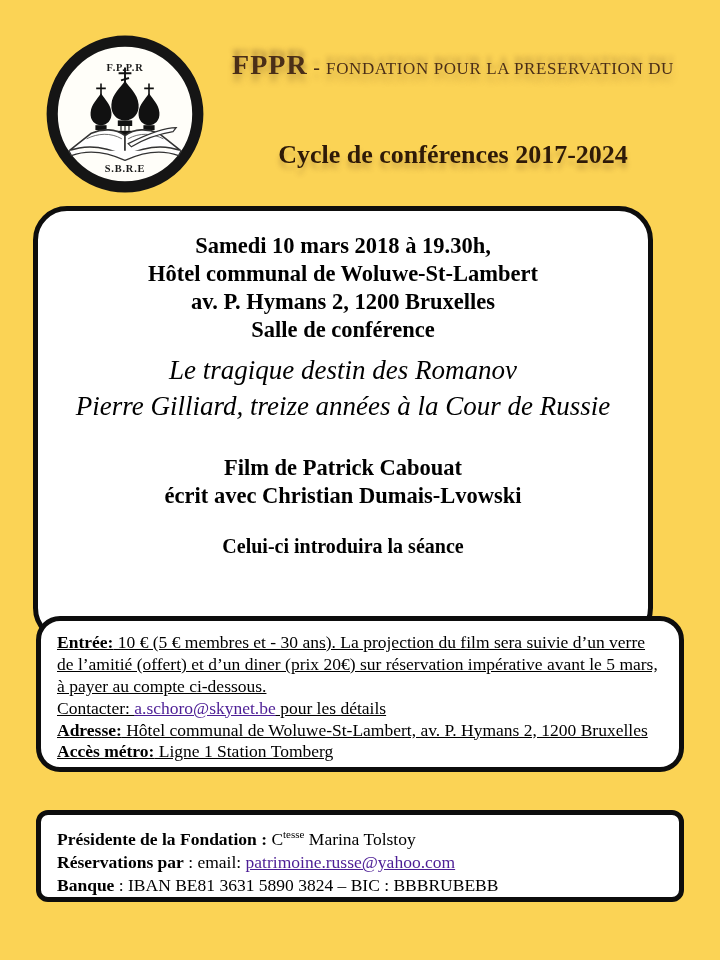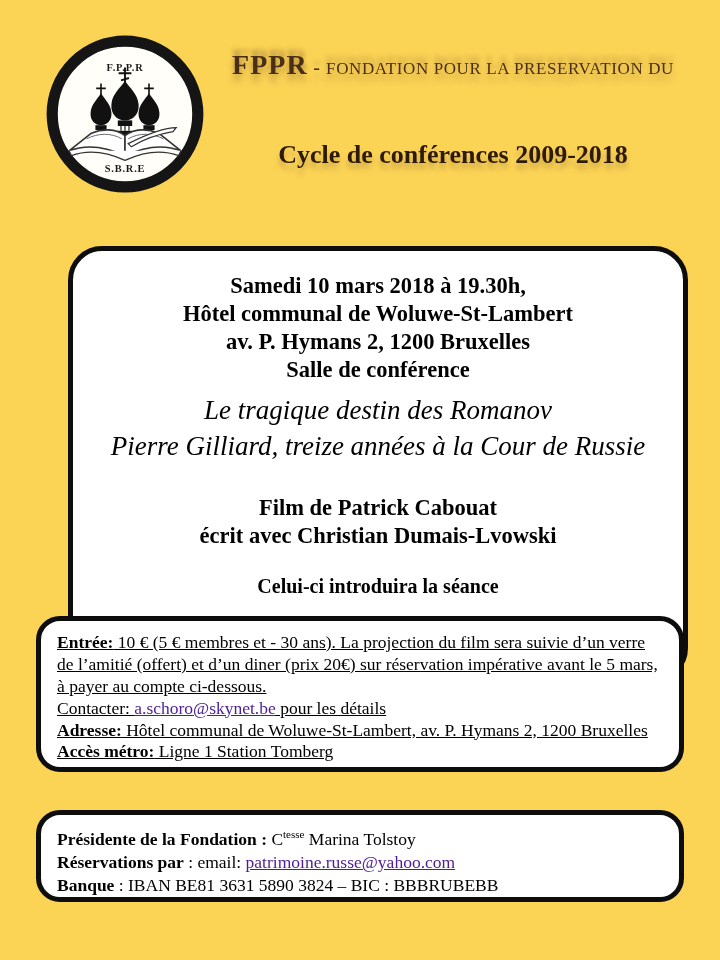--- a/index.html
+++ b/index.html
@@ -25,23 +25,23 @@
   .org-sep{font-size:20px;}
   .org-line2{font-size:17px;letter-spacing:1px;line-height:24px;margin-top:2px;}
   .series-title{
     position:absolute;left:220px;top:140px;width:466px;text-align:center;
     font-size:26px;font-weight:bold;color:#2E1A08;
     text-shadow:0 6px 5px rgba(115,80,35,.30);
   }
 
   
   .card{position:absolute;background:#fff;border:5px solid #0D0D0D;box-sizing:border-box;}
-  .card1{left:68px;top:206px;width:620px;height:436px;border-radius:34px;text-align:center;padding-top:21px;margin-top:40px;}
+  .card1{left:33px;top:206px;width:620px;height:436px;border-radius:34px;text-align:center;padding-top:21px;}
   .card2{left:36px;top:616px;width:648px;height:156px;border-radius:24px;padding:11px 16px 0 16px;font-size:17.5px;line-height:1.25;text-decoration:underline;}
-  .card3{left:36px;top:810px;width:648px;height:92px;border-radius:24px;padding:13px 16px 0 16px;font-size:17.5px;line-height:1.32;}
+  .card3{left:36px;top:810px;width:648px;height:92px;border-radius:12px;padding:13px 16px 0 16px;font-size:17.5px;line-height:1.32;}
 
   .ev-line{font-size:22.5px;font-weight:bold;line-height:28px;}
   .it-block{margin-top:8px;}
   .it-line{font-size:27px;font-style:italic;line-height:36px;}
   .credit-block{margin-top:30px;}
   .note-line{margin-top:25px;font-size:20px;font-weight:bold;}
 
   .b{font-weight:bold;}
   a.mail{color:#4c1d95;text-decoration:underline;}
   sup{font-size:11px;line-height:0;}
@@ -88,21 +88,21 @@
     </g>
 
     <text x="100" y="172" text-anchor="middle" font-size="13" fill="#1A1A1A" letter-spacing="1">S.B.R.E</text>
   </svg>
 </div>
 
 <div class="org-block">
   <div class="org-line1"><span class="org-abbr">FPPR</span><span class="org-sep"> - </span><span>FONDATION POUR LA PRESERVATION DU</span></div>
 </div>
 
-<div class="series-title">Cycle de conférences 2009-2018</div>
+<div class="series-title">Cycle de conférences 2017-2024</div>
 
 <div class="card card1">
   <div class="ev-line">Samedi 10 mars 2018 à 19.30h,</div>
   <div class="ev-line">Hôtel communal de Woluwe-St-Lambert</div>
   <div class="ev-line">av. P. Hymans 2, 1200 Bruxelles</div>
   <div class="ev-line">Salle de conférence</div>
   <div class="it-block">
     <div class="it-line">Le tragique destin des Romanov</div>
     <div class="it-line">Pierre Gilliard, treize années à la Cour de Russie</div>
   </div>

